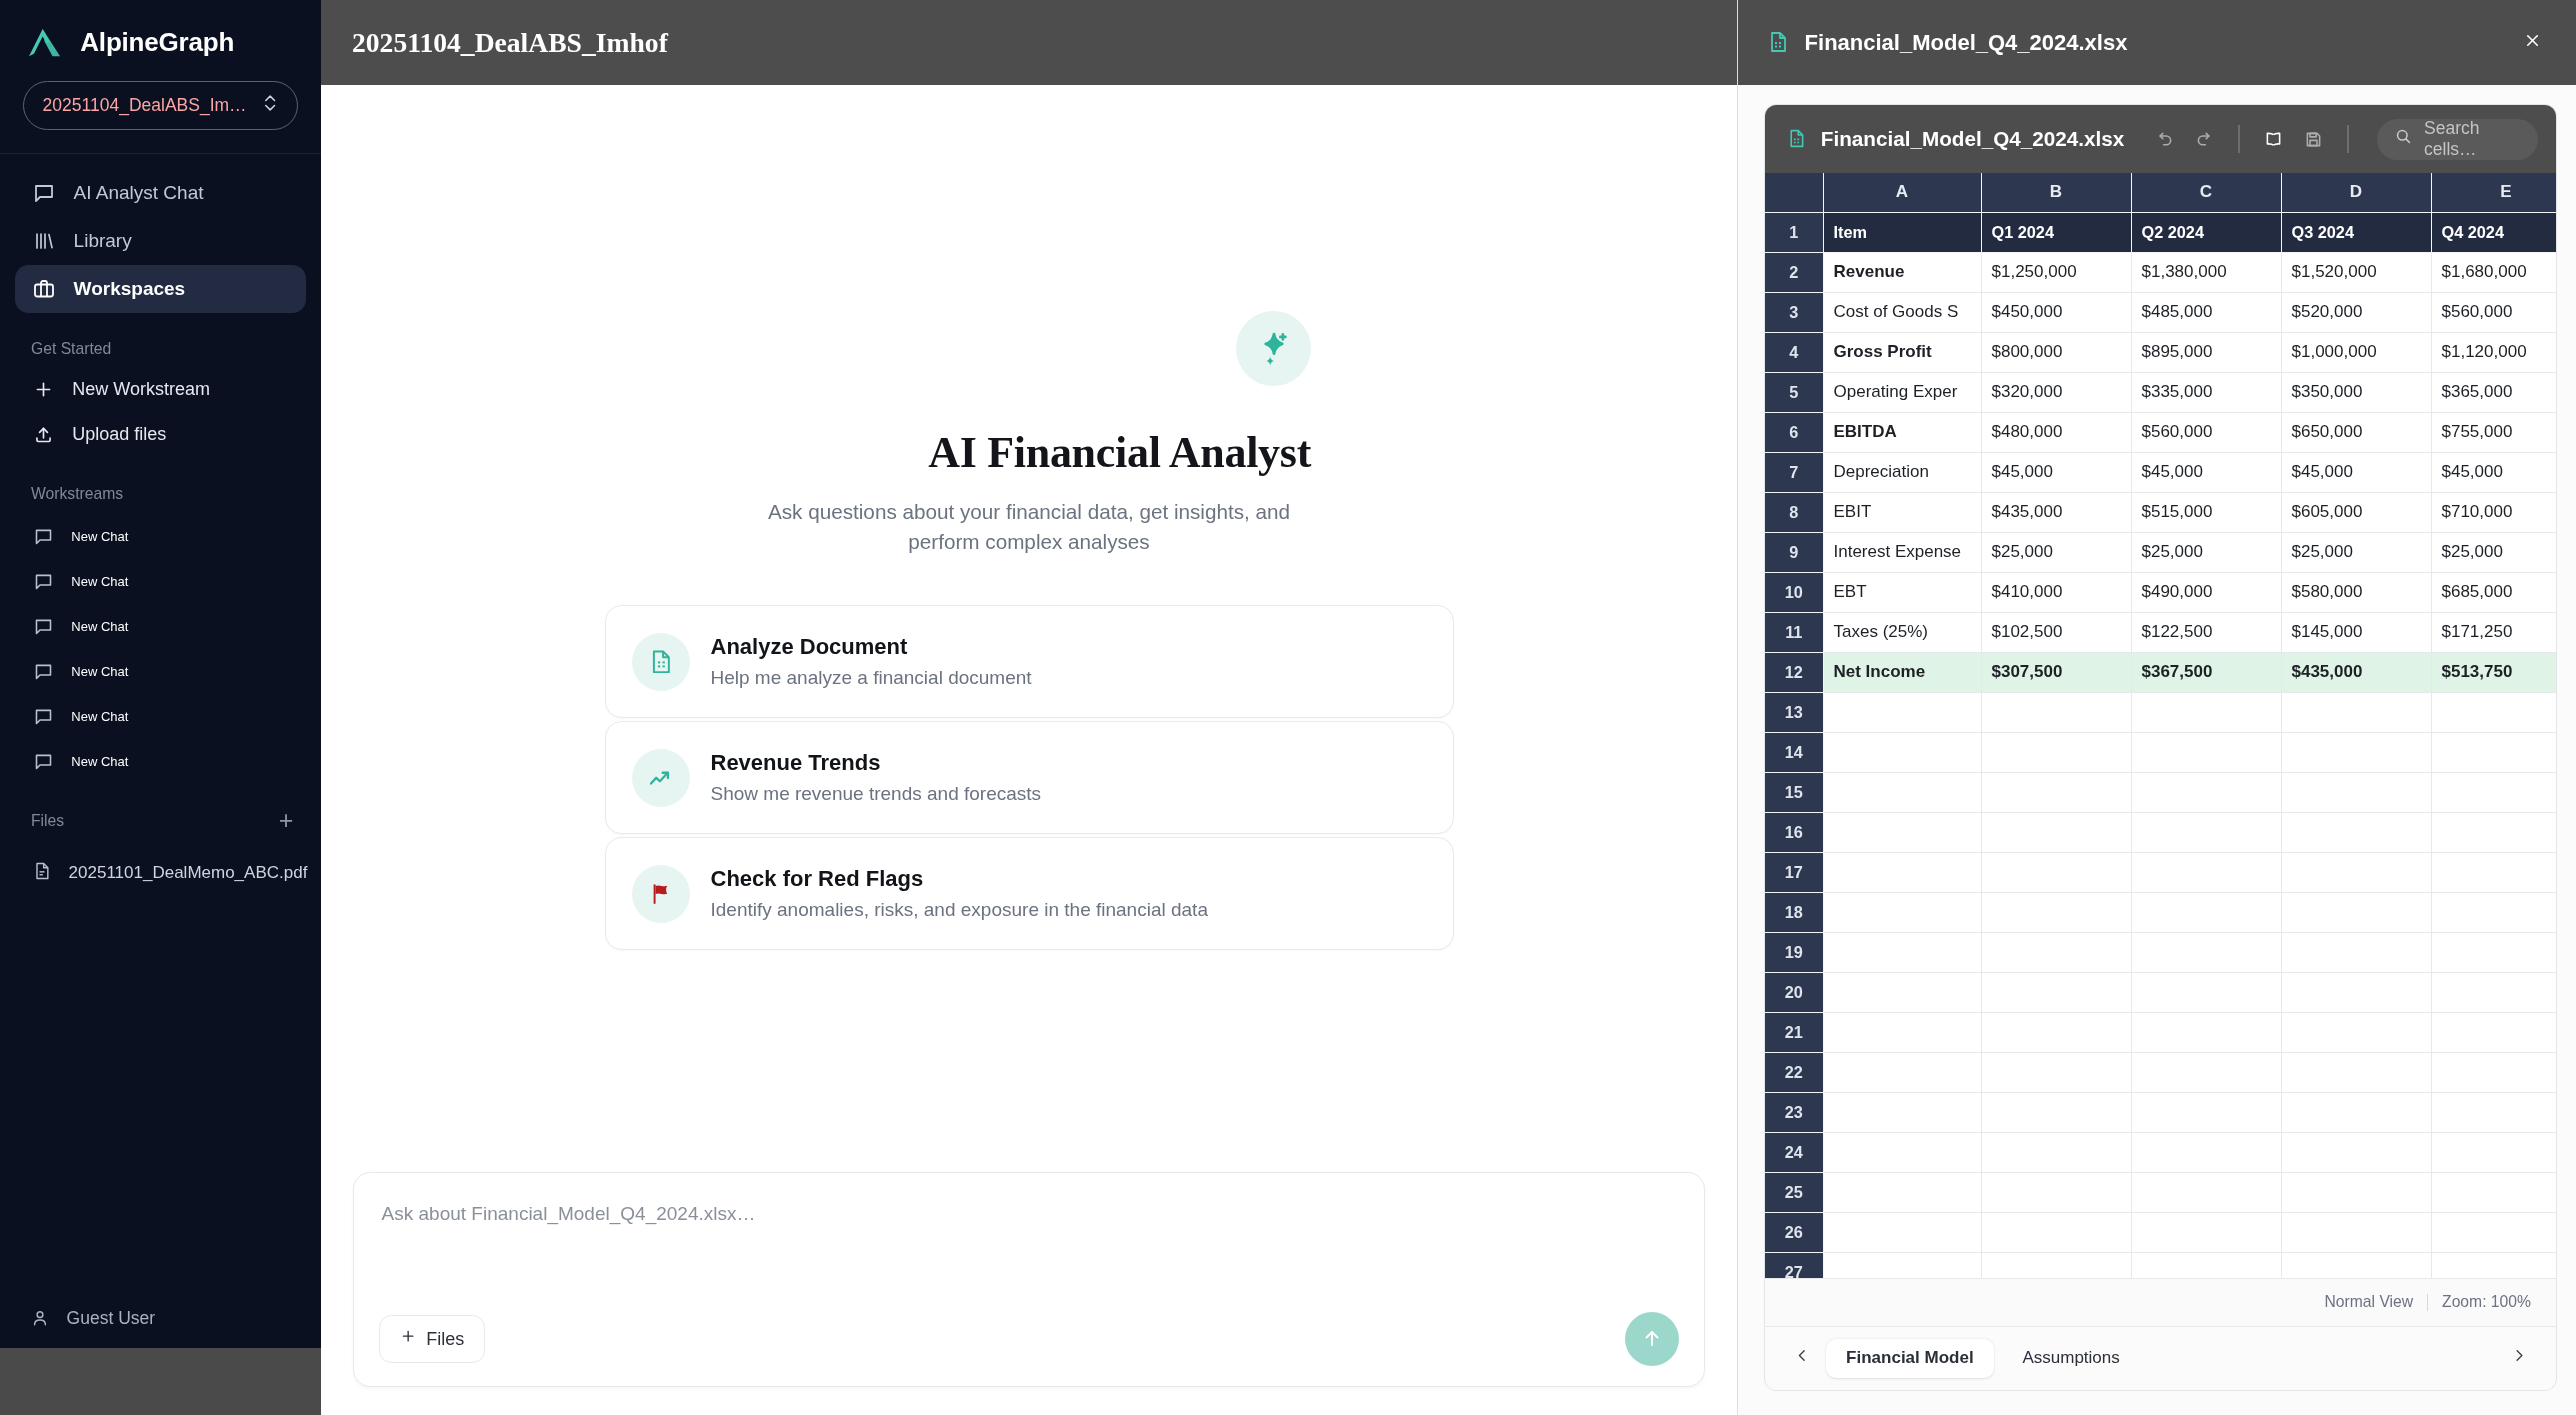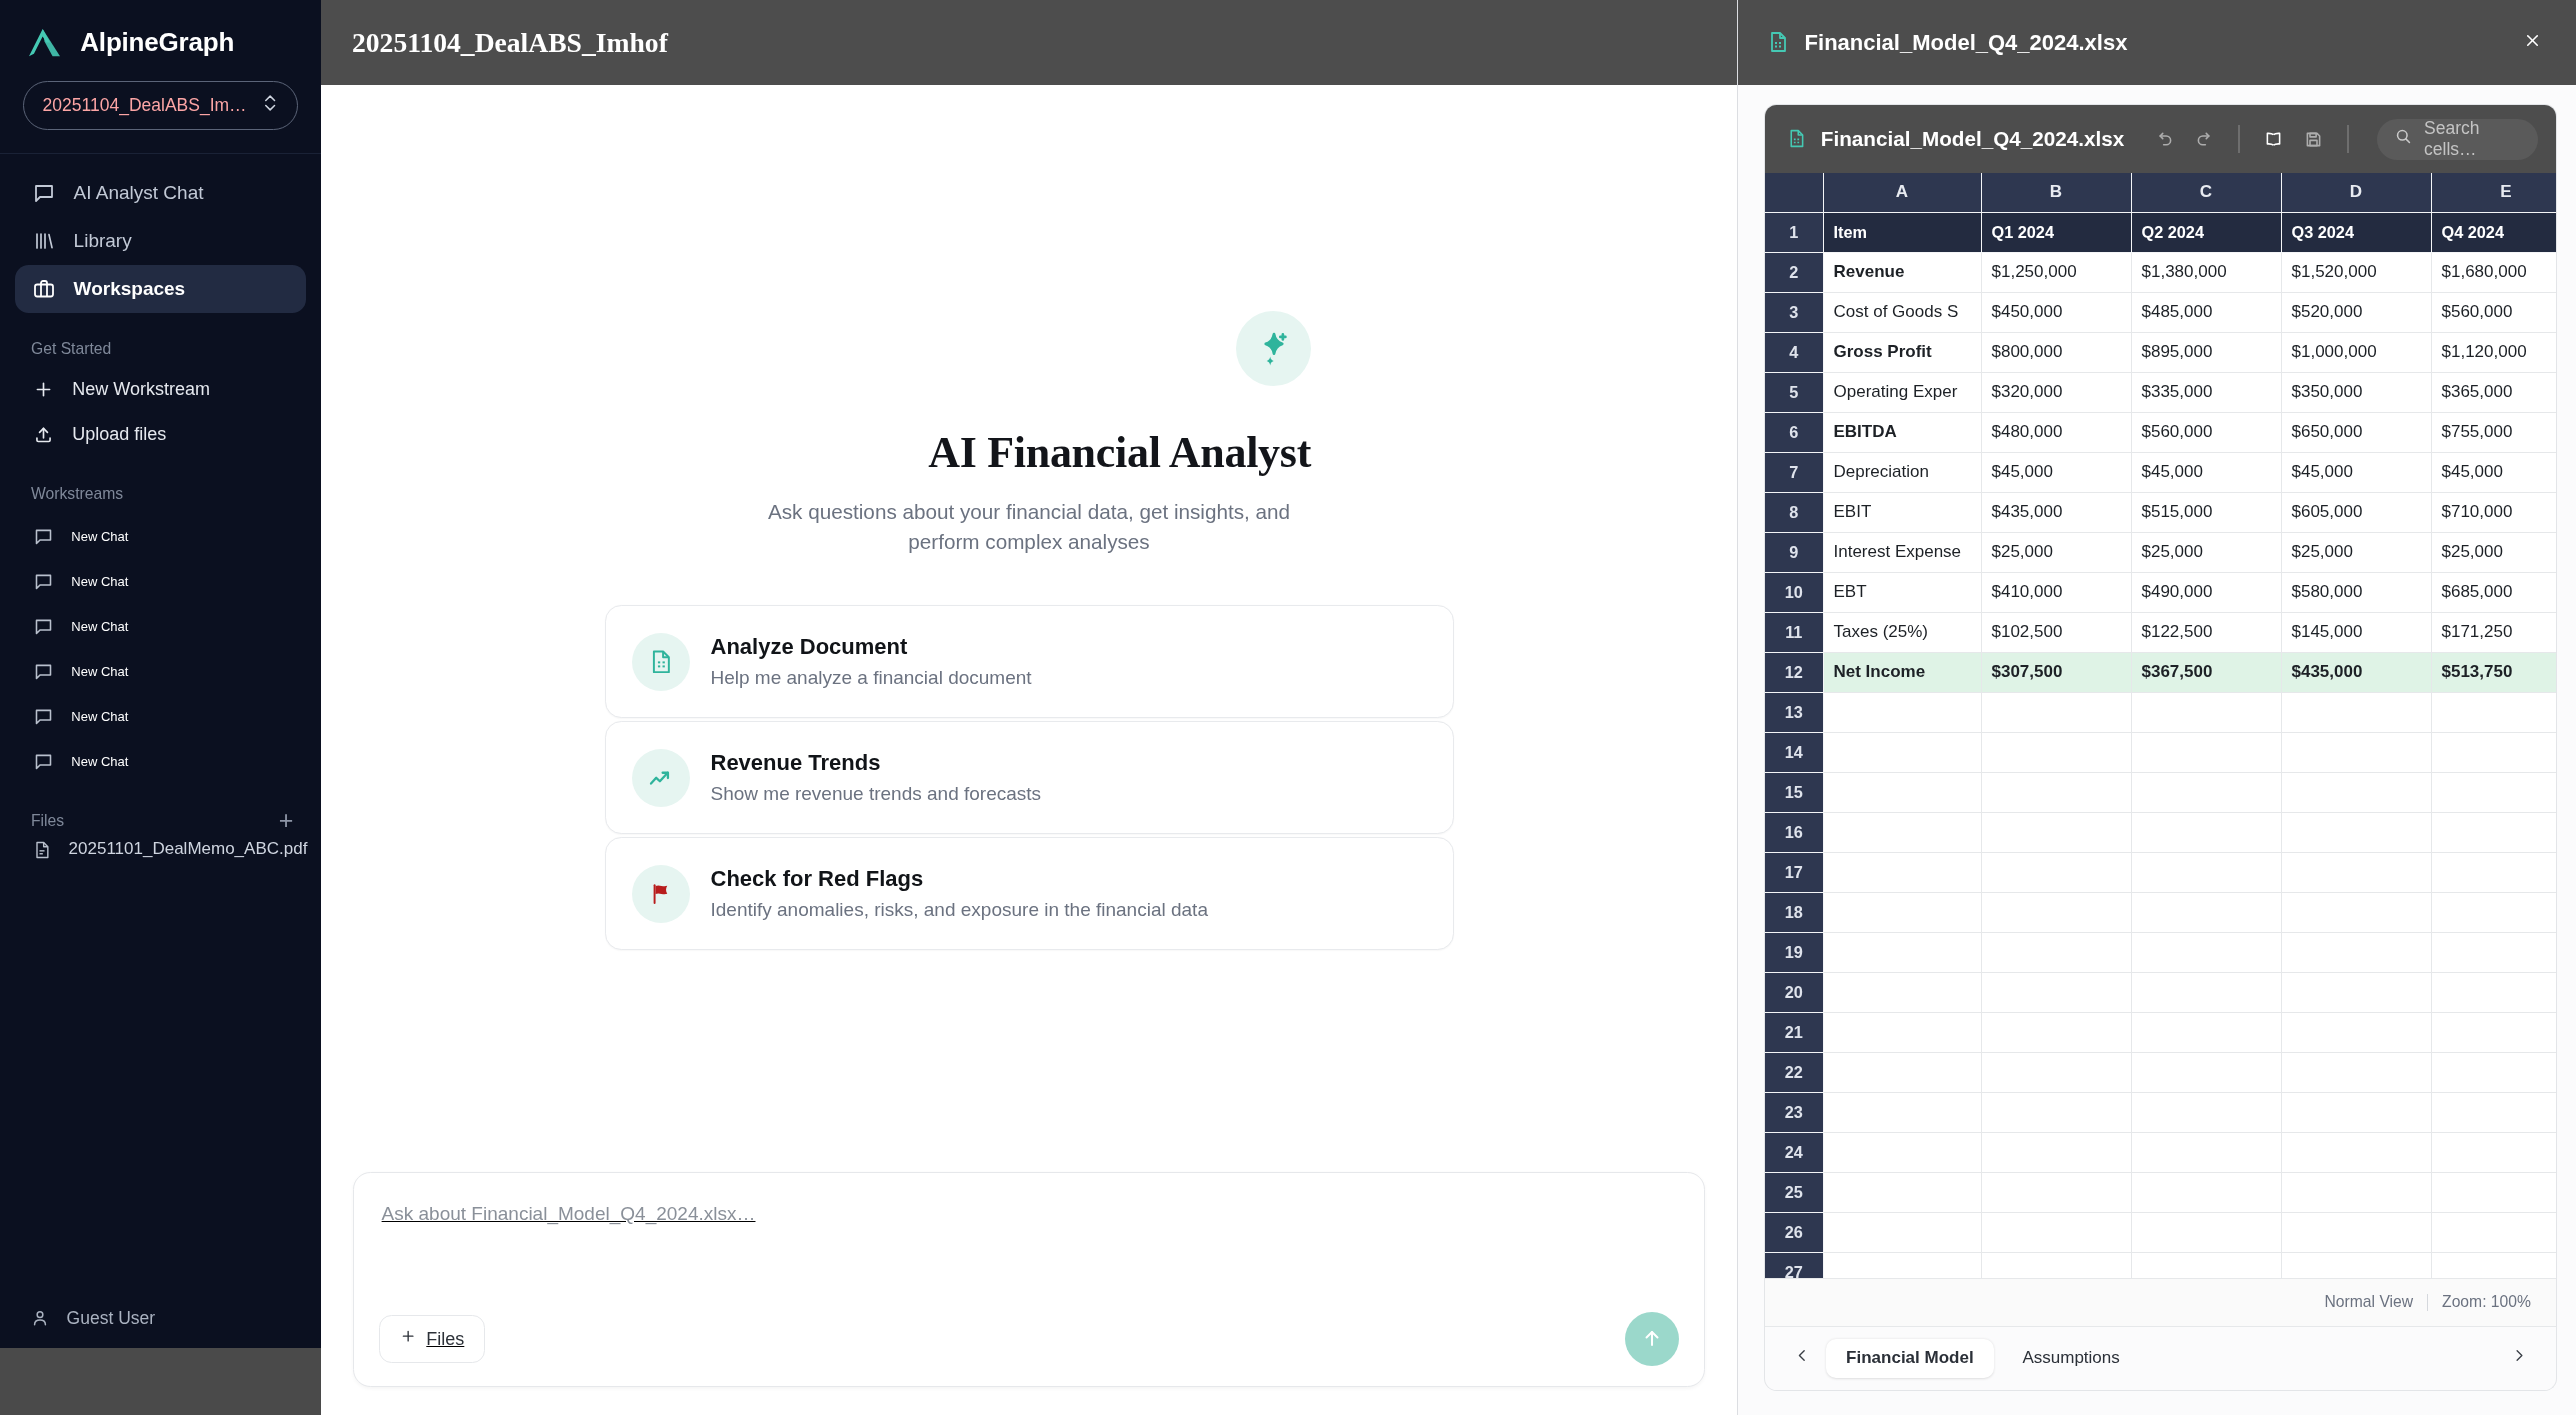--- a/index.html
+++ b/index.html
@@ -66,21 +66,21 @@
 
   .ws-list { padding-top: 2.5px; }
   .ws-item {
     display: flex; align-items: center; gap: 16.3px;
     height: 45px; padding: 0 31px;
     color: #ffffff; font-size: 13px;
   }
   .ws-item .ico { width: 24px; height: 24px; flex:0 0 24px; display:flex; align-items:center; justify-content:center; }
 
   .file-item {
-    display:flex; align-items:flex-start; gap: 15px;
+    display:flex; align-items:flex-end; gap: 15px;
     height: 44px; padding: 0 31px;
     color: #cfd5e0; font-size: 17px;
   }
   .file-item .ico { width: 22.6px; height: 22.6px; flex:0 0 22.6px; display:flex;align-items:center;justify-content:center; }
 
   .sidebar-spacer { flex: 1 1 auto; }
   .guest {
     display:flex; align-items:center; gap: 15px;
     height: 60px; padding: 0 29px;
     color: #aab2c0; font-size: 17.5px;
@@ -134,21 +134,20 @@
     display:flex; align-items:center; justify-content:center; flex:0 0 58px;
   }
   .card-t { font-size: 22px; font-weight: 700; color:#111418; }
   .card-d { font-size: 19px; color:#6b7280; margin-top: 7.5px; }
 
   .composer {
     position: absolute; left: 50%; transform: translateX(-50%);
     bottom: 29px; width: 1352px;
     border: 1.3px solid #e6e8eb; border-radius: 17.5px; background:#fff;
     box-shadow: 0 1.3px 3.8px rgba(0,0,0,0.04);
-    text-decoration: underline;
   }
   .composer-text {
     padding: 30px 27.6px 0 27.6px; min-height: 125px;
     font-size: 19px; color:#8a9099;
   }
   .composer-bar { display:flex; align-items:center; justify-content:space-between; padding: 13.8px 25px 20px 25px; }
   .files-btn {
     display:flex; align-items:center; gap:10px;
     height: 48px; padding: 0 20px; border:1.3px solid #e6e8eb; border-radius: 12.5px;
     font-size: 18px; color:#2c3138; background:#fff;

